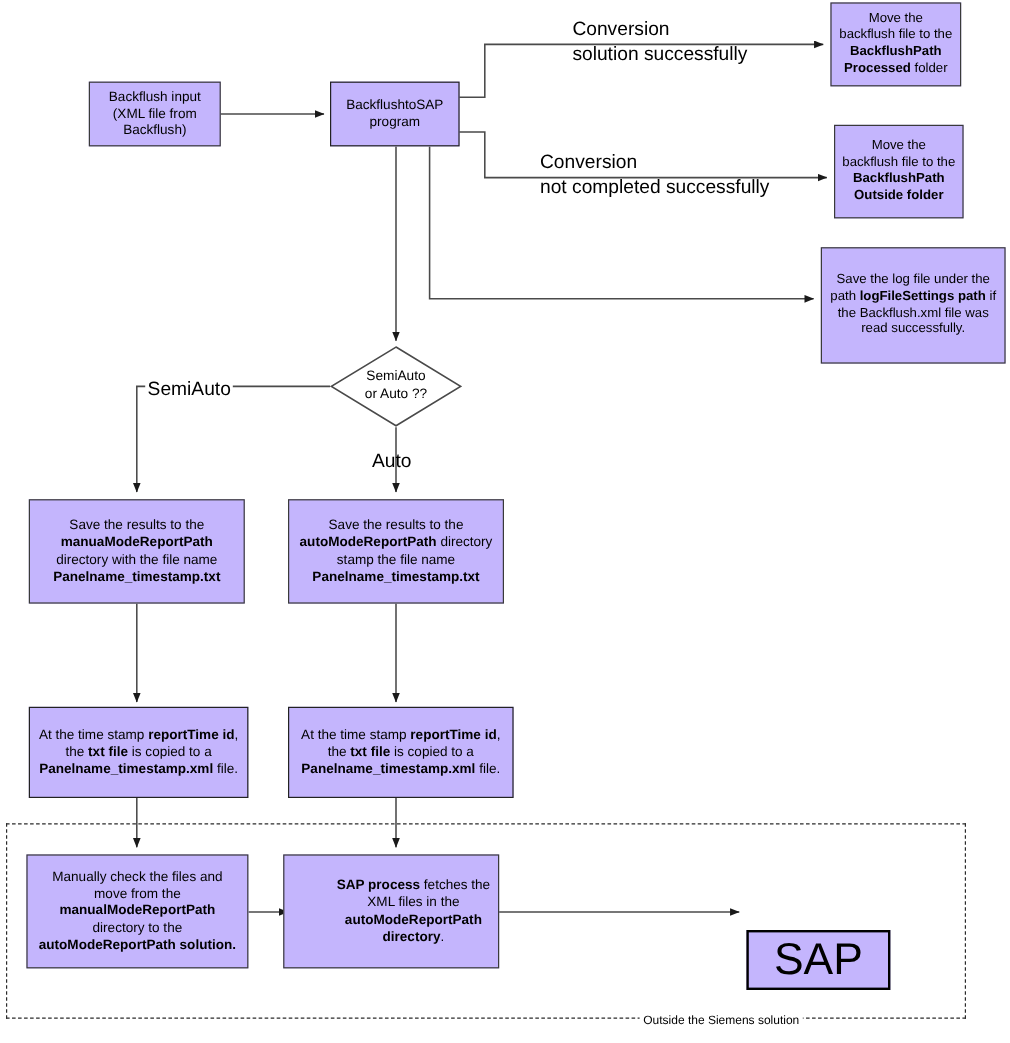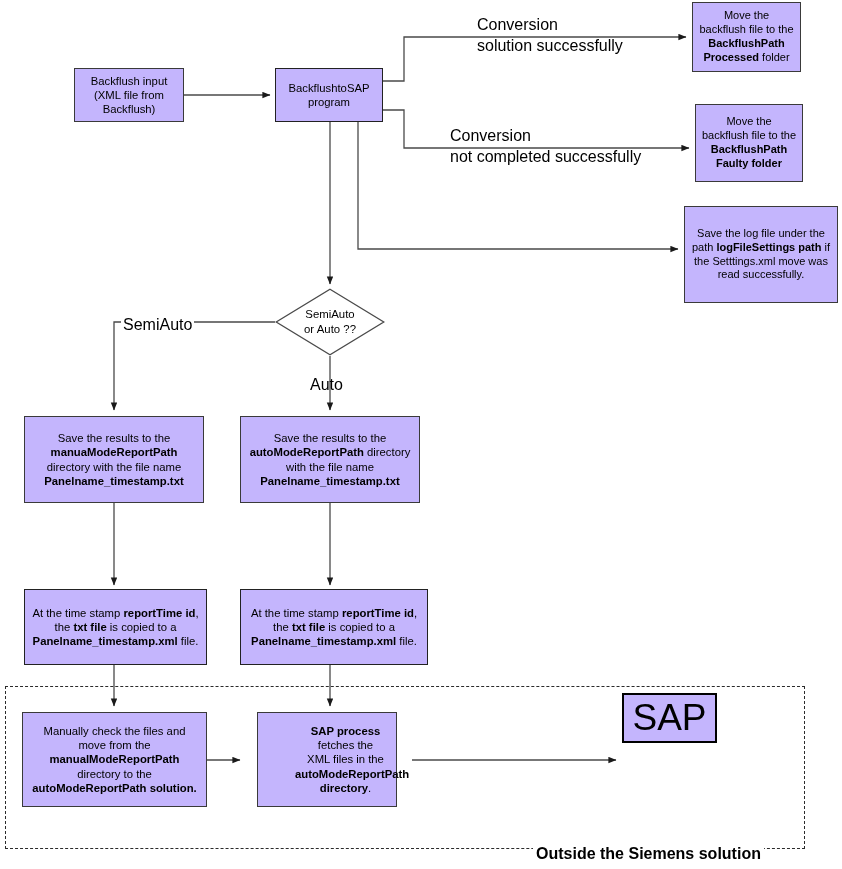--- a/index.html
+++ b/index.html
@@ -88,22 +88,22 @@
     font-size: 37px;
     letter-spacing: 0px;
     border-width: 2.2px;
     border-color: #000000;
   }
 
   .heavy { border-width: 1.8px; border-color: #222222; }
 
   .zone-caption {
     position: absolute;
-    font-size: 16px;
-    font-weight: bold;
+    font-size: 10px;
+    font-weight: normal;
     color: #000000;
     z-index: 5;
     background: #ffffff;
     padding: 0 3px;
     white-space: nowrap;
   }
 </style>
 </head>
 <body>
 
@@ -171,31 +171,31 @@
         <span class="b">Processed</span><span> folder</span>
       </div>
     </div>
   </div>
 
   <div class="node" style="left:695px; top:104px; width:108px; height:78px;">
     <div class="inner t11">
       <div>Move the</div>
       <div>backflush file to the</div>
       <div class="b">BackflushPath</div>
-      <div class="b">Faulty folder</div>
+      <div class="b">Outside folder</div>
     </div>
   </div>
 
   <div class="node" style="left:684px; top:206px; width:154px; height:97px;">
     <div class="inner t11">
       <div>Save the log file under the</div>
       <div>
         <span>path </span><span class="b">logFileSettings path</span><span> if</span>
       </div>
-      <div>the Setttings.xml move was</div>
+      <div>the Backflush.xml file was</div>
       <div>read successfully.</div>
     </div>
   </div>
 
   <div class="diamond-wrap" style="left:275px; top:288px; width:110px; height:68px;">
     <svg width="110" height="68" viewBox="0 0 110 68">
       <polygon points="55,1.2 108.8,34 55,66.8 1.2,34" fill="#ffffff" stroke="#4a4a4a" stroke-width="1.3"></polygon>
     </svg>
     <div class="diamond-label">
       <div>
@@ -215,21 +215,21 @@
   </div>
 
   <div class="node" style="left:240px; top:416px; width:180px; height:87px;">
     <div class="inner t115">
       <div>
         <span>Save the results to the</span>
       </div>
       <div>
         <span class="b">autoModeReportPath</span><span> directory</span>
       </div>
-      <div>with the file name</div>
+      <div>stamp the file name</div>
       <div class="b">Panelname_timestamp.txt</div>
     </div>
   </div>
 
   <div class="node heavy" style="left:24px; top:589px; width:183px; height:76px;">
     <div class="inner t115">
       <div>
         <span>At the time stamp </span><span class="b">reportTime id</span><span>,</span>
       </div>
       <div>
@@ -258,34 +258,34 @@
   <div class="node" style="left:22px; top:712px; width:185px; height:95px;">
     <div class="inner t115">
       <div>Manually check the files and</div>
       <div>move from the</div>
       <div class="b">manualModeReportPath</div>
       <div>directory to the</div>
       <div class="b">autoModeReportPath solution.</div>
     </div>
   </div>
 
-  <div class="node" style="left:257px; top:712px; width:140px; height:95px;padding-left:37px;">
+  <div class="node" style="left:236px; top:712px; width:180px; height:95px;padding-left:37px;">
     <div class="inner t115">
       <div>
         <span class="b">SAP process</span><span> fetches the</span>
       </div>
       <div>XML files in the</div>
       <div class="b">autoModeReportPath</div>
       <div>
         <span class="b">directory</span><span>.</span>
       </div>
     </div>
   </div>
 
-  <div class="node sap-node" style="left:622px; top:693px; width:95px; height:50px;">
+  <div class="node sap-node" style="left:622px; top:775px; width:120px; height:50px;">
     <div class="inner">SAP</div>
   </div>
 
   <div class="edge-label" style="left:477px; top:15px;">
     <div>Conversion</div>
     <div>solution successfully</div>
   </div>
 
   <div class="edge-label" style="left:450px; top:126px;">
     <div>Conversion</div>

